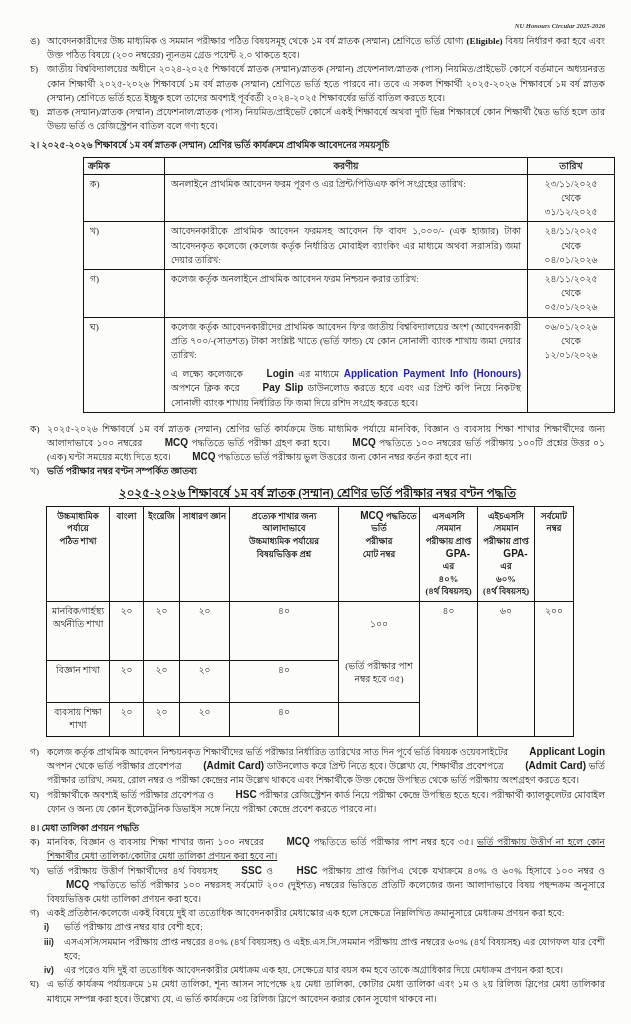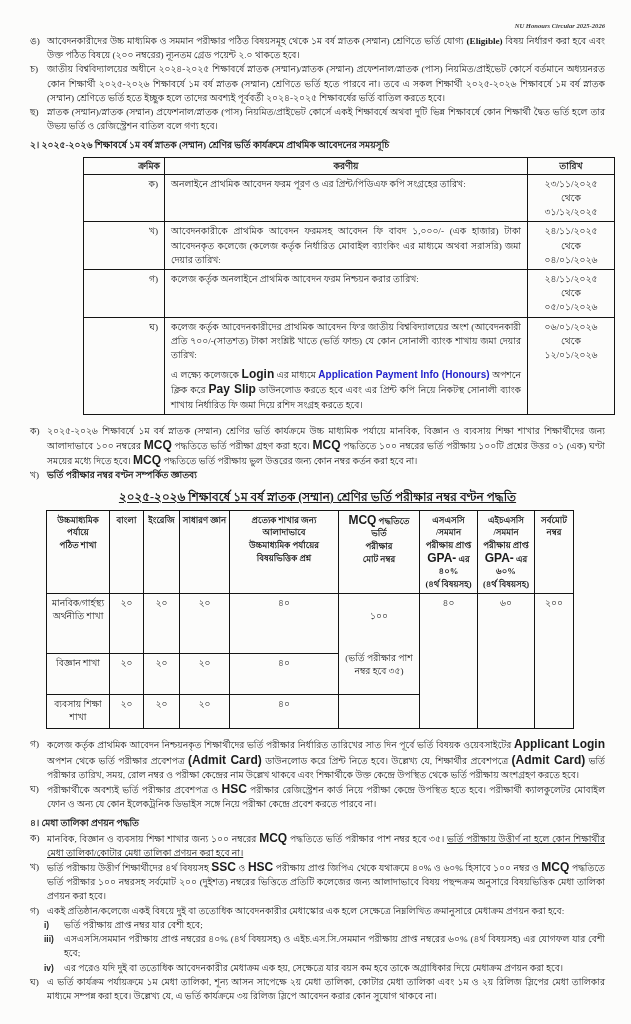--- a/index.html
+++ b/index.html
@@ -16,35 +16,35 @@
   .li .tx{flex:1;text-align:justify;}
   .sub .mk{flex:0 0 20px;font-family:"Liberation Sans","DejaVu Sans",sans-serif;font-weight:700;font-size:8.4px;}
   .sublist{margin-left:14px;}
   .sec-h{font-weight:700;margin-top:5px;}
   .center-title{text-align:center;font-weight:700;text-decoration:underline;font-size:12px;margin:7px 0 6px;}
   
   table{border-collapse:collapse;}
   .t1{margin:4px 0 9px 53px;width:532px;border:1.8px solid #141414;}
   .t1 th,.t1 td{border:1px solid #141414;padding:2px 6px;vertical-align:top;}
   .t1 th{font-weight:700;text-align:center;padding:1px 4px;}
-  .t1 .c-sl{width:68px;text-align:right;}
+  .t1 .c-sl{width:68px;text-align:left;}
   .t1 .c-date{width:74px;text-align:center;}
   .t1 .task{text-align:justify;}
   .t1 .task .p2{margin-top:5px;}
   
   .t2{margin:2px 0 8px 16px;width:482px;border:1.8px solid #141414;table-layout:fixed;}
   .t2 th,.t2 td{border:1px solid #141414;vertical-align:top;padding:3px 2px;text-align:center;}
   .t2 th{font-weight:700;font-size:8.6px;line-height:12.6px;white-space:pre-line;}
   .t2 td{white-space:pre-line;line-height:13px;}
   .t2 .note{margin-top:16px;}
   .co1{width:58px;}.co2{width:29px;}.co3{width:31px;}.co4{width:45px;}.co5{width:104px;}
   .co6{width:76px;}.co7{width:53px;}.co8{width:52px;}.co9{width:34px;}
   .r1 td{height:40px;}.r2 td{height:26px;}.r3 td{height:27px;}
   
-  .rs-en{font-family:"Liberation Sans","DejaVu Sans",sans-serif;font-weight:700;font-size:12px;}
+  .rs-en{font-family:"Liberation Sans","DejaVu Sans",sans-serif;font-weight:700;font-size:10px;margin-left:19px;}
   .rs-ens{font-family:"Liberation Serif",serif;font-weight:700;}
   .rs-link{color:#2323cc;font-family:"Liberation Sans","DejaVu Sans",sans-serif;font-weight:700;font-size:10px;}
   .rs-u{text-decoration:underline;}
   .rs-b{font-weight:700;}
 </style>
 </head>
 <body>
 
 <div class="page">
 

